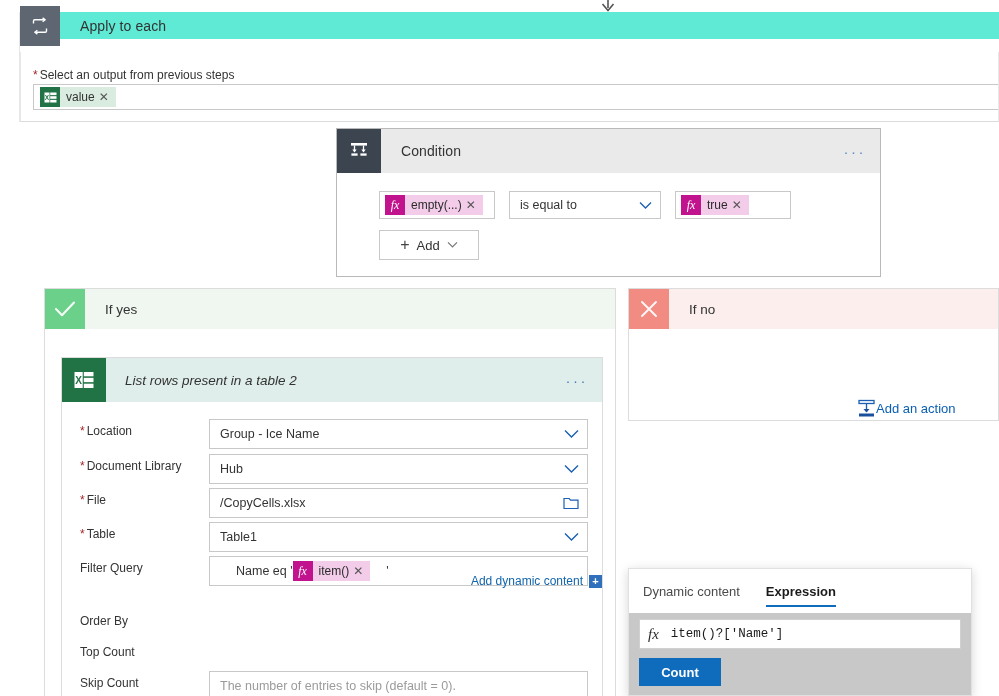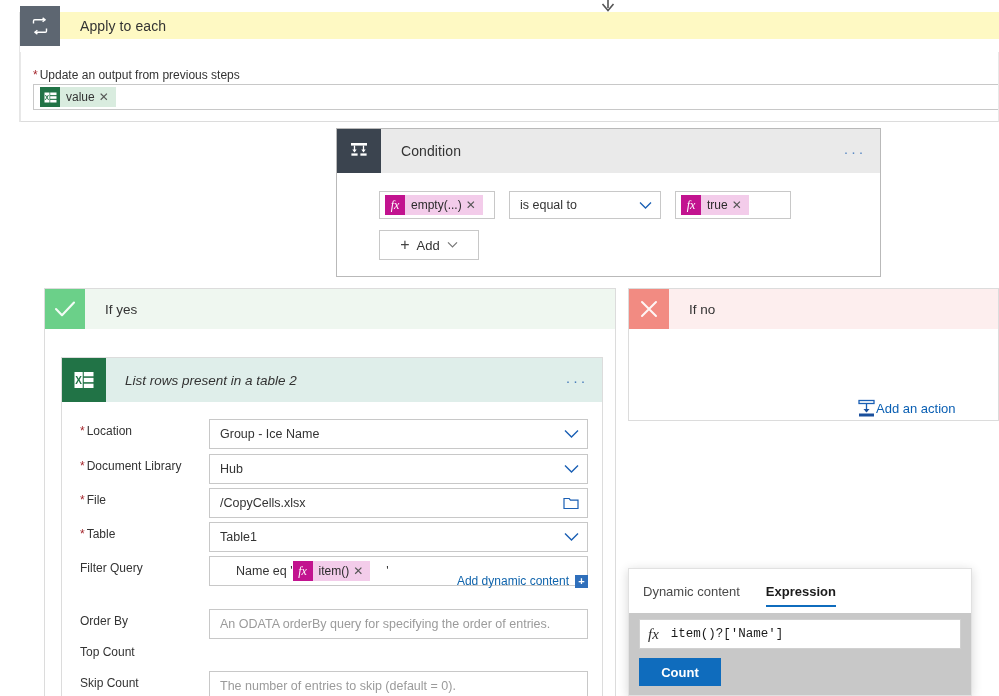--- a/index.html
+++ b/index.html
@@ -33,21 +33,21 @@
   }
   .top-arrow svg { display: block; }
 
   
   .apply-card {
     position: absolute;
     left: 20px;
     top: 12px;
     width: 979px;
     height: 27px;
-    background: #fef9c3;
+    background: #5eead4;
     display: flex;
     align-items: center;
   }
   .card-icon {
     width: 40px;
     height: 40px;
     background: #5d6671;
     display: flex;
     align-items: center;
     justify-content: center;
@@ -359,21 +359,21 @@
 
   .fctl.tokenrow {
     padding-left: 10px;
     justify-content: flex-start;
     gap: 0;
   }
   .plain-txt { font-size: 12.5px; color: #333333; margin-left: 16px; }
 
   .dyn-link {
     position: absolute;
-    right: 14px;
+    right: 0;
     top: 172px;
     display: flex;
     align-items: center;
     gap: 6px;
     color: #1064ac;
     font-size: 12px;
     cursor: pointer;
   }
   .plus-badge {
     width: 13px;
@@ -495,21 +495,21 @@
         <path d="M12.6 1.9 L15.2 3.8 L12.6 5.7" fill="none" stroke="#fff" stroke-width="1.4" stroke-linejoin="round"></path>
         <path d="M16.5 12.5 V15 a1.2 1.2 0 0 1 -1.2 1.2 H5.5" fill="none" stroke="#fff" stroke-width="1.4"></path>
         <path d="M7.4 18.1 L4.8 16.2 L7.4 14.3" fill="none" stroke="#fff" stroke-width="1.4" stroke-linejoin="round"></path>
       </svg>
     </div>
     <div class="card-title">Apply to each</div>
   </div>
 
   <div class="apply-body">
     <div class="field-label-sm">
-      <span class="req-star">*</span><span>Update an output from previous steps</span>
+      <span class="req-star">*</span><span>Select an output from previous steps</span>
     </div>
     <div class="token-input">
       <span class="token">
         <span class="token-badge excel">
           <svg width="13" height="13" viewBox="0 0 13 13">
             <rect x="0.5" y="1.5" width="5" height="10" fill="#fff"></rect>
             <text x="3" y="9" font-size="6.5" fill="#217346" text-anchor="middle" font-family="Liberation Sans, sans-serif" font-weight="bold">X</text>
             <rect x="6.2" y="1.5" width="6.3" height="2.6" fill="#fff"></rect>
             <rect x="6.2" y="5.2" width="6.3" height="2.6" fill="#fff"></rect>
             <rect x="6.2" y="8.9" width="6.3" height="2.6" fill="#fff"></rect>
@@ -671,23 +671,20 @@
           </div>
         </div>
 
         <div class="dyn-link">
           <span>Add dynamic content</span>
           <span class="plus-badge">+</span>
         </div>
 
         <div class="frow" style="top:207px">
           <div class="flabel">Order By</div>
-          <div class="fctl tall">
-            <span class="ph">An ODATA orderBy query for specifying the order of entries.</span>
-          </div>
         </div>
 
         <div class="frow" style="top:238px">
           <div class="flabel">Top Count</div>
         </div>
 
         <div class="frow" style="top:269px">
           <div class="flabel">Skip Count</div>
           <div class="fctl tall">
             <span class="ph">The number of entries to skip (default = 0).</span>

